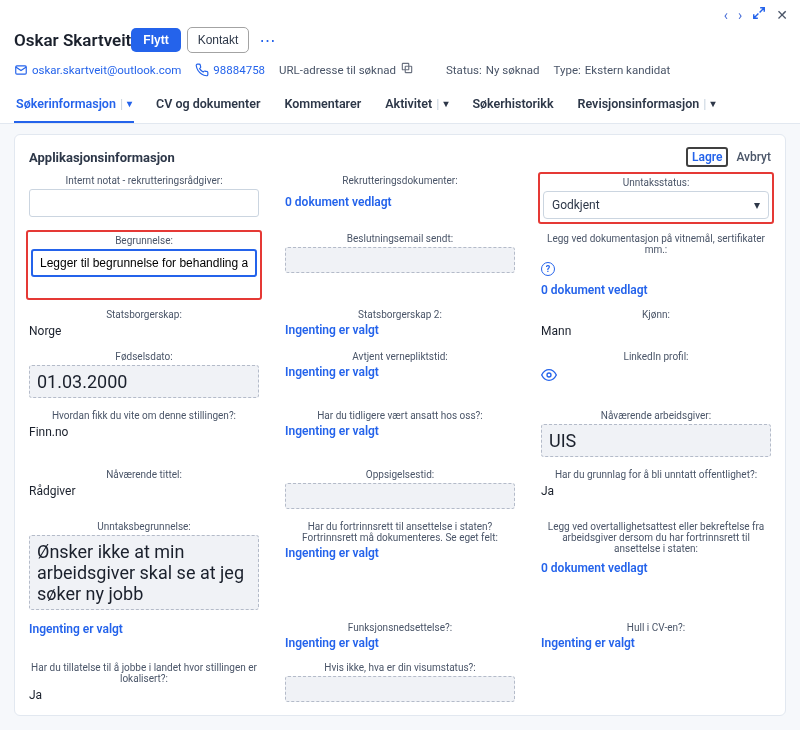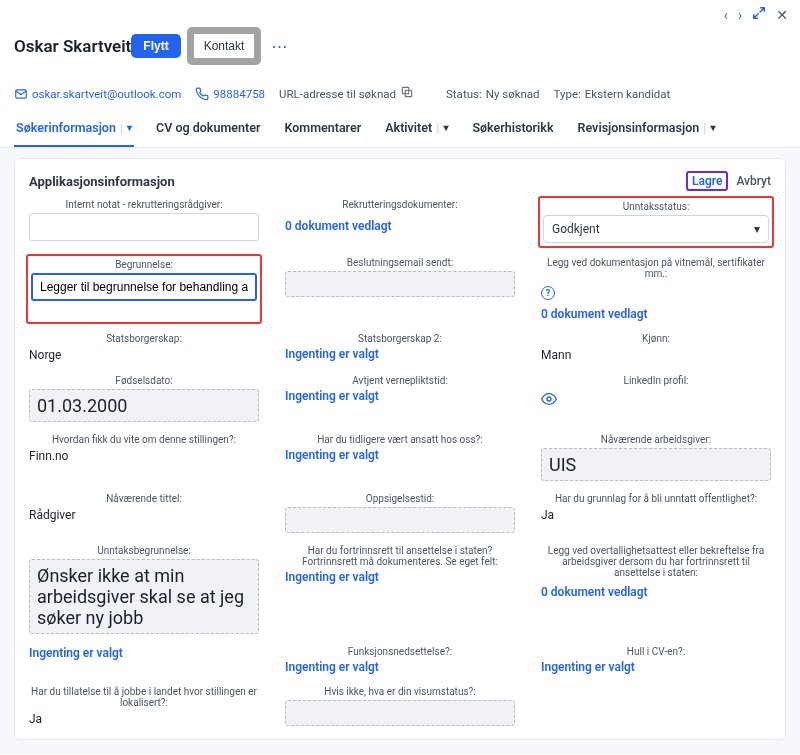--- a/index.html
+++ b/index.html
@@ -3,38 +3,38 @@
 <meta charset="utf-8">
 <style>
   * { box-sizing: border-box; margin: 0; padding: 0; }
   body { font-family: -apple-system, BlinkMacSystemFont, "Segoe UI", Roboto, Arial, sans-serif; font-size: 12px; color: #2d3748; background: #fff; width: 800px; }
   .header-top { display: flex; justify-content: flex-end; align-items: center; padding: 6px 12px 0; gap: 10px; }
   .header-top .nav-icon { color: #4a6fd8; cursor: pointer; font-size: 14px; }
   .name-row { display: flex; align-items: center; padding: 4px 14px 4px; }
   .name-row h1 { font-size: 17px; font-weight: 600; color: #1a202c; }
   .name-actions { display: flex; gap: 6px; align-items: center; }
   .btn-primary { background: #2463eb; color: #fff; border: none; border-radius: 5px; padding: 5px 12px; font-size: 12px; font-weight: 600; cursor: pointer; }
-  .btn-default { background: #fff; color: #2d3748; border: 7px solid #a3a3a3; border-radius: 5px; padding: 5px 10px; font-size: 12px; font-weight: 500; cursor: pointer; }
+  .btn-default { background: #fff; color: #2d3748; border: 1px solid #a3a3a3; border-radius: 5px; padding: 5px 10px; font-size: 12px; font-weight: 500; cursor: pointer; }
   .dots { color: #2463eb; cursor: pointer; font-size: 16px; padding: 0 4px; }
-  .meta-row { display: flex; align-items: center; gap: 14px; padding: 4px 14px 10px; font-size: 11.5px; margin-top: 12px; }
+  .meta-row { display: flex; align-items: center; gap: 14px; padding: 4px 14px 10px; font-size: 11.5px; }
   .meta-row a { color: #2463eb; text-decoration: none; display: flex; align-items: center; gap: 4px; }
   .meta-row .grey { color: #4a5568; }
   .meta-item { display: flex; align-items: center; gap: 4px; }
   .tabs { display: flex; gap: 20px; padding: 0 14px; border-bottom: 1px solid #e2e8f0; }
   .tab { padding: 8px 2px 10px; font-size: 12.5px; font-weight: 600; color: #2d3748; cursor: pointer; display: flex; align-items: center; gap: 4px; border-bottom: 2px solid transparent; }
   .tab.active { color: #2463eb; border-bottom-color: #2463eb; }
   .chev { font-size: 10px; color: inherit; }
   .panel { background: #f6f8fb; padding: 10px 14px 14px; }
   .panel-card { background: #fff; border: 1px solid #e2e8f0; border-radius: 6px; padding: 12px 14px; }
   .panel-head { display: flex; justify-content: space-between; align-items: center; margin-bottom: 8px; }
   .panel-head h2 { font-size: 13px; font-weight: 700; }
   .panel-head .actions { display: flex; gap: 8px; align-items: center; }
   .link { color: #2463eb; cursor: pointer; font-weight: 600; font-size: 12px; }
   .link.muted { color: #4a5568; font-weight: 500; }
-  .highlight-box { border: 2px solid #6d28d9; border-radius: 3px; padding: 1px 4px; }
+  .highlight-box { border: 2px solid #404040; border-radius: 3px; padding: 1px 4px; }
   .grid { display: grid; grid-template-columns: 1fr 1fr 1fr; gap: 12px 26px; }
   .field { display: flex; flex-direction: column; gap: 3px; }
   .field label { font-size: 10px; color: #4a5568; text-align: center; }
   .field .value-text { font-size: 12px; color: #1a202c; padding: 1px 0; }
   .field .value-link { color: #2463eb; font-weight: 600; font-size: 12px; }
   .dash-box { border: 1px dashed #b4bbc9; background: #f0f2f6; border-radius: 3px; min-height: 26px; padding: 5px 7px; font-size: 18px; color: #1a202c; }
   .solid-input { border: 1px solid #cbd5e0; border-radius: 3px; min-height: 28px; padding: 5px 7px; font-size: 12px; width: 100%; background: #fff; }
   .solid-input.hl { border: 2px solid #2463eb; border-radius: 3px; }
   .select-box { border: 1px solid #cbd5e0; border-radius: 4px; padding: 6px 8px; font-size: 12px; display: flex; justify-content: space-between; align-items: center; background:#fff; }
   .field.hl-red { border: 2px solid #e53935; border-radius: 3px; padding: 3px; margin: -3px; }

